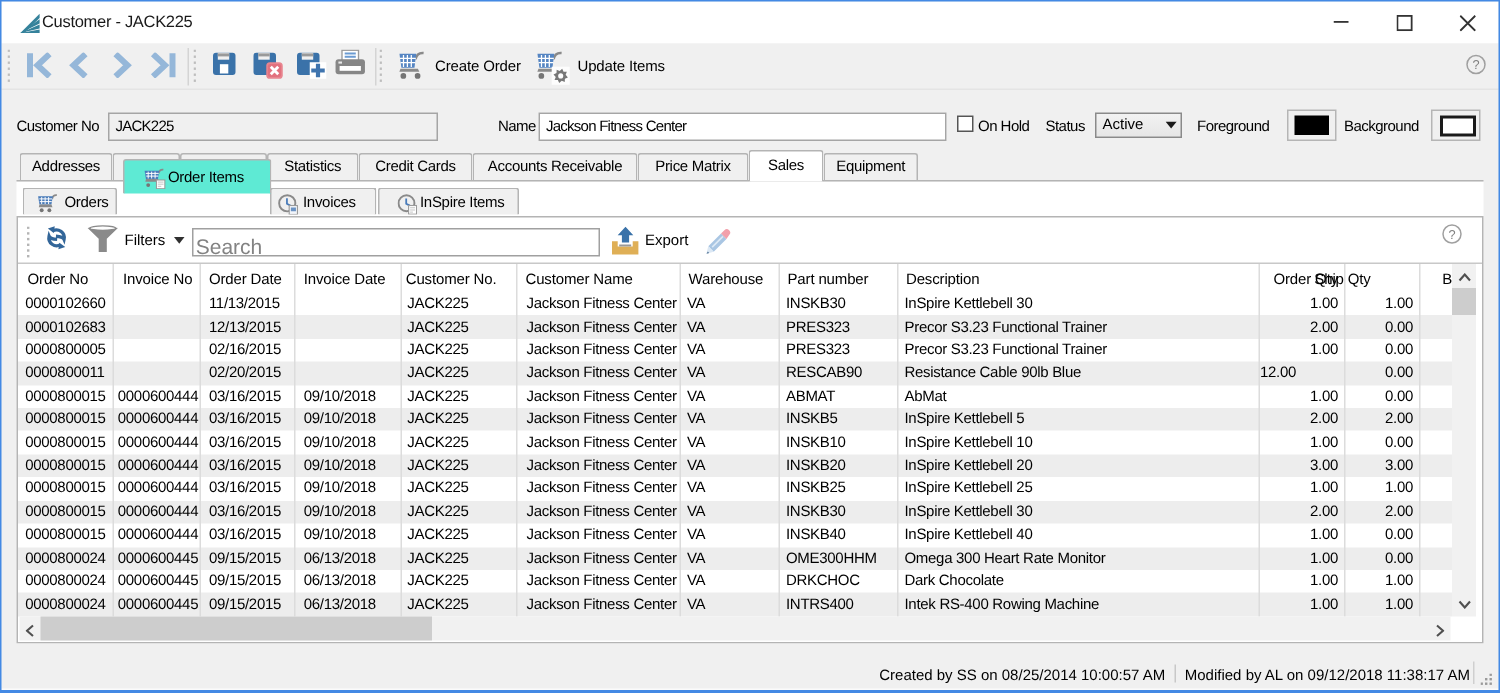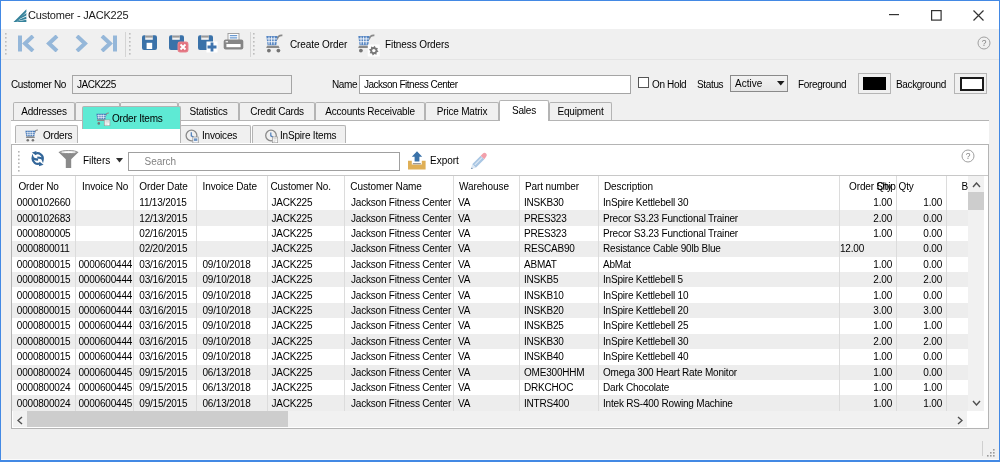--- a/index.html
+++ b/index.html
@@ -160,21 +160,21 @@
   <svg class="abs" style="left:355px;top:4px" width="24" height="24" viewBox="0 0 24 24">
     <path d="M13.0 6.5 Q14.0 2.0 18.4 2.4" stroke="#8a8a8a" stroke-width="1.7" fill="none"></path>
     <path d="M2.3 2.9 L13.5 2.9 L12.3 12.2 L3.6 12.2 Z" fill="#5585c2"></path>
     <path d="M5.0 3.6 v8 M7.6 3.6 v8 M10.2 3.6 v8 M2.6 5.9 h10.6 M3.0 8.7 h10" stroke="#fff" stroke-width="0.85"></path>
     <path d="M3.0 12.8 L14.6 12.8 L15.6 14.9 L2.2 14.9 Z" fill="#8a8a8a"></path>
     <circle cx="4.9" cy="17.6" r="1.9" fill="#757575"></circle>
     <rect x="11.8" y="11.5" width="12" height="12" fill="#fdfdfd"></rect>
     <path d="M18.8 12.8 L19.7 14.8 L21.9 14.9 L21.1 16.9 L22.6 18.6 L20.6 19.5 L20.5 21.7 L18.5 20.9 L16.8 22.4 L15.9 20.4 L13.7 20.3 L14.5 18.3 L13.0 16.6 L15.0 15.7 L15.1 13.5 L17.1 14.3 Z" fill="#787878"></path>
     <circle cx="17.8" cy="17.6" r="1.7" fill="#fdfdfd"></circle>
   </svg>
-  <span class="tbtext" style="left:384px">Fitness Orders</span>
+  <span class="tbtext" style="left:384px">Update Items</span>
 
   <svg class="abs" style="left:976px;top:7px" width="14" height="14" viewBox="0 0 14 14">
     <circle cx="7" cy="7" r="6" fill="none" stroke="#a0a0a0" stroke-width="1"></circle>
     <text x="7" y="10" font-size="8.5" text-anchor="middle" fill="#808080" font-family="Liberation Sans">?</text>
   </svg>
 </div>
 
 <span class="lbl" style="left:11px;top:79px">Customer No</span>
 <div class="input" style="left:72px;width:220px;background:#f0f0f0">JACK225</div>
 <span class="lbl" style="left:332px;top:79px">Name</span>
@@ -272,21 +272,21 @@
   <svg class="abs" style="left:46px;top:5px" width="21" height="19" viewBox="0 0 21 19">
     <path d="M0.4 2.0 Q10.5 -0.8 20.6 2.0 L13.2 9.2 L13.2 18 L7.8 18 L7.8 9.2 Z" fill="#8a8a8a"></path>
     <ellipse cx="10.5" cy="2.1" rx="8.6" ry="1.5" fill="#fdfdfd"></ellipse>
     <ellipse cx="10.5" cy="2.1" rx="8.6" ry="1.5" fill="none" stroke="#8a8a8a" stroke-width="0.9"></ellipse>
   </svg>
   <span class="abs" style="left:71px;top:10px;font-size:10px">Filters</span>
   <svg class="abs" style="left:104px;top:13px" width="8" height="5" viewBox="0 0 8 5">
       <path d="M0 0 L7 0 L3.5 4.5 Z" fill="#303030"></path>
     </svg>
   <div class="abs" style="left:115.5px;top:6.5px;width:272px;height:19px;border:1px solid #a0a0a0;background:#fff">
-    <span class="abs" style="left:16px;top:3px;color:#838383;font-size:10px">Search</span>
+    <span class="abs" style="left:2px;top:3px;color:#838383;font-size:14px">Search</span>
   </div>
   <svg class="abs" style="left:394.5px;top:6px" width="20" height="20" viewBox="0 0 20 20">
     <path d="M10 0.2 L15.2 5.8 L12.4 5.8 L12.4 10.6 L7.6 10.6 L7.6 5.8 L4.8 5.8 Z" fill="#3a72a9"></path>
     <path d="M1 9.8 L1 18.6 L18.6 18.6 L18.6 9.8 L14.8 9.8 L14.8 13.4 L4.8 13.4 L4.8 9.8 Z" fill="#dfaf56"></path>
     <rect x="5.8" y="12" width="8" height="1.3" fill="#9a9a9a"></rect>
   </svg>
   <span class="abs" style="left:418px;top:10px;font-size:10px">Export</span>
   <svg class="abs" style="left:458px;top:6px" width="20" height="20" viewBox="0 0 20 20">
     <path d="M2.2 13.2 L10.7 4.7 L14.3 8.3 L5.8 16.8 Z" fill="#a9c6e3"></path>
     <path d="M4.8 13.8 L12.0 6.6" stroke="#dde9f5" stroke-width="1.1"></path>
@@ -526,20 +526,21 @@
         <path d="M5 1 L1 4.5 L5 8" stroke="#505050" stroke-width="1.4" fill="none"></path>
       </svg>
     <div class="abs" style="left:14px;top:0;width:261px;height:16px;background:#cdcdcd"></div>
     <svg class="abs" style="right:4px;top:5px" width="6" height="9" viewBox="0 0 6 9">
         <path d="M1 1 L5 4.5 L1 8" stroke="#505050" stroke-width="1.4" fill="none"></path>
       </svg>
   </div>
 </div>
 
 <div id="statusbar">
+  <span id="status-text">Created by SS on 08/25/2014 10:00:57 AM<span style="display:inline-block;width:1px;height:12px;background:#c8c8c8;margin:0 6px;vertical-align:-2px"></span>Modified by AL on 09/12/2018 11:38:17 AM</span>
   <div class="abs" style="right:16px;top:12px;width:1px;height:15px;background:#cfcfcf"></div>
   <svg class="abs" style="right:3px;bottom:2px" width="9" height="9" viewBox="0 0 9 9">
       <g fill="#9a9a9a">
         <rect x="6" y="0" width="1.6" height="1.6"></rect>
         <rect x="3" y="3" width="1.6" height="1.6"></rect>
         <rect x="6" y="3" width="1.6" height="1.6"></rect>
         <rect x="0" y="6" width="1.6" height="1.6"></rect>
         <rect x="3" y="6" width="1.6" height="1.6"></rect>
         <rect x="6" y="6" width="1.6" height="1.6"></rect>
       </g>

